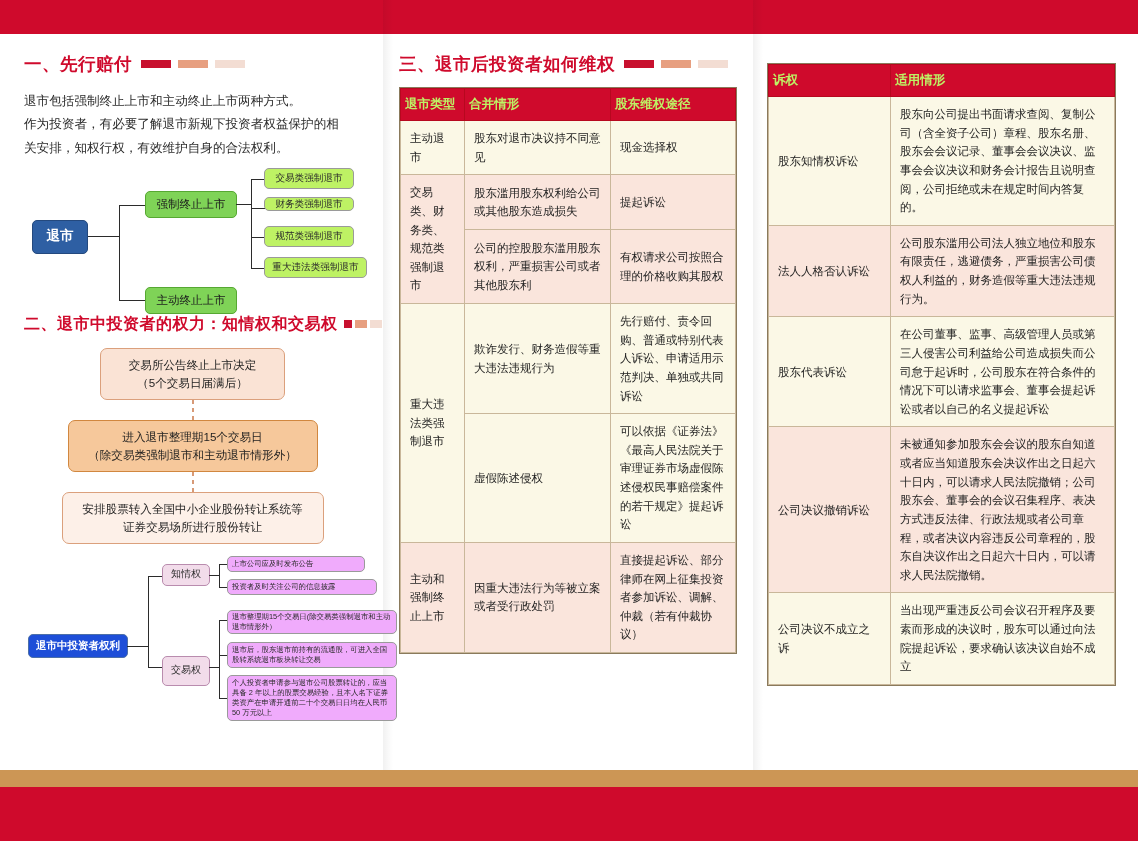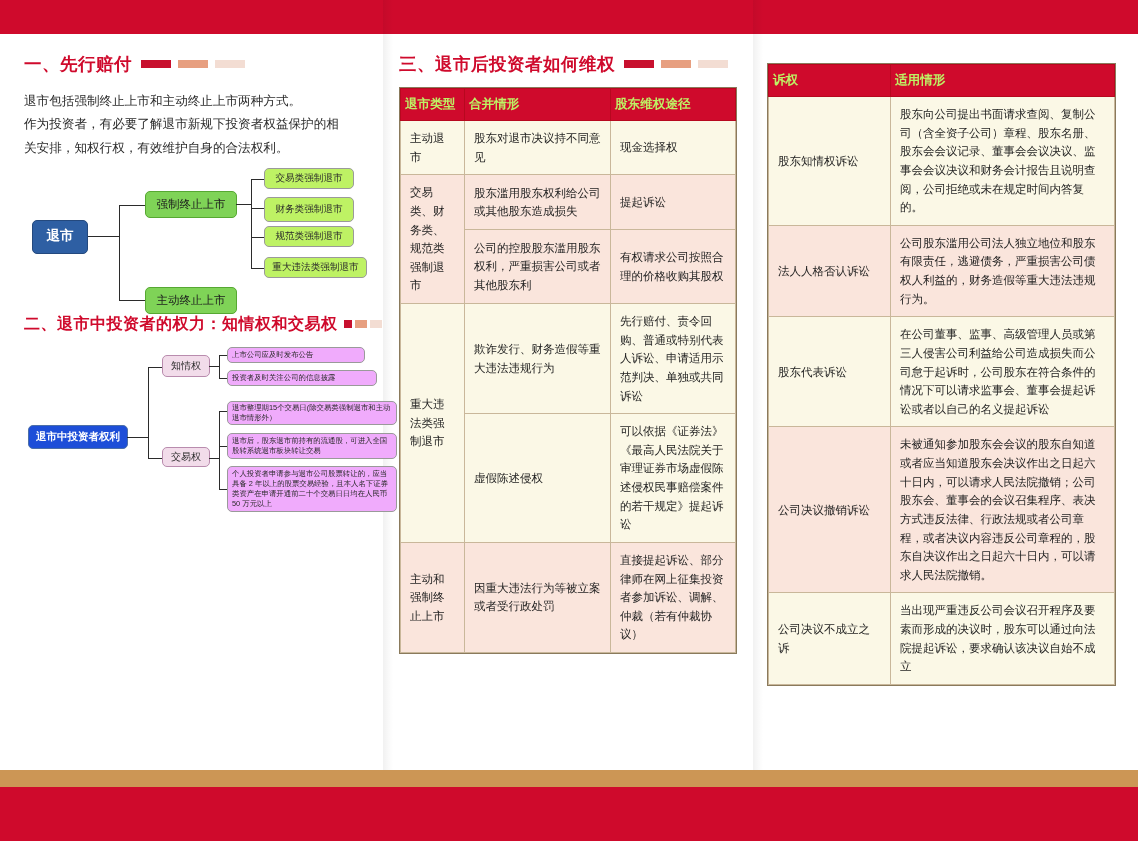--- a/index.html
+++ b/index.html
@@ -153,45 +153,61 @@
       <div class="node n-green" style="left:113px; top:113px; width:92px; height:27px;">主动终止上市</div>
 
       <div class="conn h" style="left:204px; top:30px; width:16px;"></div>
       <div class="conn v" style="left:219px; top:5px; height:90px;"></div>
       <div class="conn h" style="left:219px; top:5px;  width:14px;"></div>
       <div class="conn h" style="left:219px; top:34px; width:14px;"></div>
       <div class="conn h" style="left:219px; top:63px; width:14px;"></div>
       <div class="conn h" style="left:219px; top:94px; width:14px;"></div>
 
       <div class="node n-white" style="left:232px; top:-6px; width:90px; height:21px;">交易类强制退市</div>
-      <div class="node n-white" style="left:232px; top:23px; width:90px; height:25px;">财务类强制退市</div>
+      <div class="node n-white" style="left:232px; top:23px; width:90px; height:14px;">财务类强制退市</div>
       <div class="node n-white" style="left:232px; top:52px; width:90px; height:21px;">规范类强制退市</div>
       <div class="node n-white" style="left:232px; top:83px; width:103px; height:21px;">重大违法类强制退市</div>
     </div>
 
     <div class="sec-head" style="margin-top:12px;">
       <span class="txt" style="font-size:16px;">二、退市中投资者的权力：知情权和交易权</span>
       <span class="dashes" style="margin-left:6px; gap:3px;">
         <span class="dash d1" style="width:8px;"></span>
         <span class="dash d2" style="width:12px;"></span>
         <span class="dash d3" style="width:12px;"></span>
       </span>
     </div>
 
+    <div class="flow">
+      <div class="fbox f1">
+        <div>交易所公告终止上市决定</div>
+        <div>（5个交易日届满后）</div>
+      </div>
+      <div class="fdot"></div>
+      <div class="fbox f2">
+        <div>进入退市整理期15个交易日</div>
+        <div>（除交易类强制退市和主动退市情形外）</div>
+      </div>
+      <div class="fdot"></div>
+      <div class="fbox f3">
+        <div>安排股票转入全国中小企业股份转让系统等</div>
+        <div>证券交易场所进行股份转让</div>
+      </div>
+    </div>
 
     <div class="mm2">
       <div class="node n-root2" style="left:0px; top:76px; width:100px; height:24px;">退市中投资者权利</div>
 
       <div class="conn h" style="left:99px; top:88px; width:22px;"></div>
       <div class="conn v" style="left:120px; top:18px; height:92px;"></div>
       <div class="conn h" style="left:120px; top:18px; width:15px;"></div>
       <div class="conn h" style="left:120px; top:109px; width:15px;"></div>
 
       <div class="node n-pink" style="left:134px; top:6px; width:48px; height:22px;">知情权</div>
-      <div class="node n-pink" style="left:134px; top:98px; width:48px; height:20px;">交易权</div>
+      <div class="node n-pink" style="left:134px; top:98px; width:48px; height:30px;">交易权</div>
 
       <div class="conn h" style="left:181px; top:17px; width:11px;"></div>
       <div class="conn v" style="left:191px; top:6px; height:24px;"></div>
       <div class="conn h" style="left:191px; top:6px;  width:9px;"></div>
       <div class="conn h" style="left:191px; top:29px; width:9px;"></div>
 
       <div class="node n-leaf" style="left:199px; top:-2px; width:138px; height:16px;">上市公司应及时发布公告</div>
       <div class="node n-leaf" style="left:199px; top:21px; width:150px; height:16px;">投资者及时关注公司的信息披露</div>
 
       <div class="conn h" style="left:181px; top:109px; width:11px;"></div>

